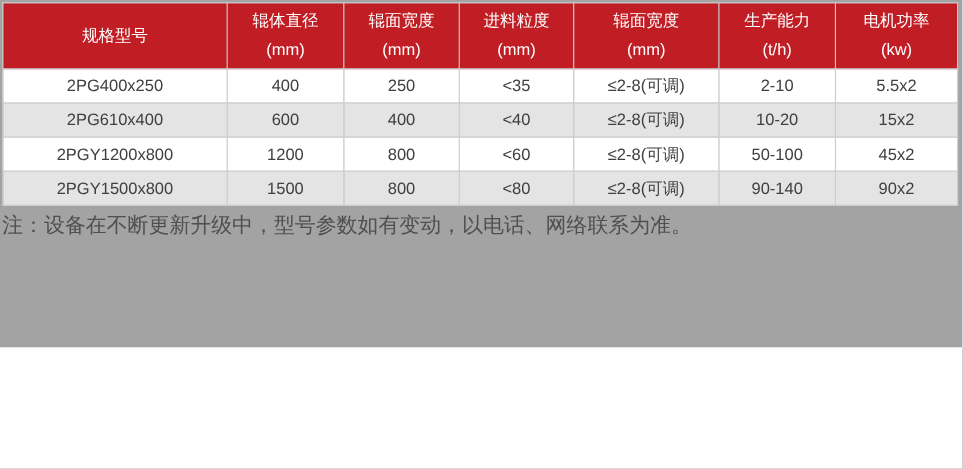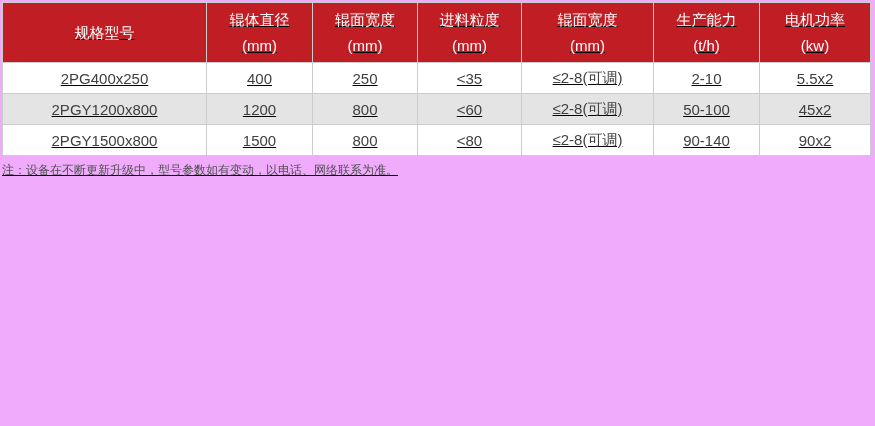--- a/index.html
+++ b/index.html
@@ -3,25 +3,24 @@
 <meta charset="utf-8">
 <style>
   * { margin: 0; padding: 0; box-sizing: border-box; }
   html, body {
     width: 875px;
     background: #ffffff;
     font-family: "Liberation Sans", "DejaVu Sans", sans-serif;
   }
   .page {
     width: 875px;
-    height: 426px;
-    background: #f0abfc;
+    height: 316px;
+    background: #a3a3a3;
     position: relative;
     overflow: hidden;
-    text-decoration: underline;
   }
   table.spec-table {
     border-collapse: collapse;
     table-layout: fixed;
     width: 868px;
     margin: 2px 0 0 2px;
   }
   .spec-table th, .spec-table td {
     border: 1px solid #cccccc;
     text-align: center;
@@ -43,21 +42,21 @@
     font-size: 15px;
     color: #404040;
     background: #ffffff;
     padding: 0 2px;
   }
   .spec-table tbody tr:nth-child(even) td {
     background: #e4e4e4;
   }
   .footnote {
     margin: 6px 0 0 2px;
-    font-size: 12px;
+    font-size: 19px;
     color: #4f4f4f;
     line-height: 1.4;
   }
 </style>
 </head>
 <body>
 
 <div class="page">
 
   <table class="spec-table">
@@ -105,20 +104,29 @@
       <tr>
         <td>2PG400x250</td>
         <td>400</td>
         <td>250</td>
         <td>&lt;35</td>
         <td>≤2-8(可调)</td>
         <td>2-10</td>
         <td>5.5x2</td>
       </tr>
       <tr>
+        <td>2PG610x400</td>
+        <td>600</td>
+        <td>400</td>
+        <td>&lt;40</td>
+        <td>≤2-8(可调)</td>
+        <td>10-20</td>
+        <td>15x2</td>
+      </tr>
+      <tr>
         <td>2PGY1200x800</td>
         <td>1200</td>
         <td>800</td>
         <td>&lt;60</td>
         <td>≤2-8(可调)</td>
         <td>50-100</td>
         <td>45x2</td>
       </tr>
       <tr>
         <td>2PGY1500x800</td>

